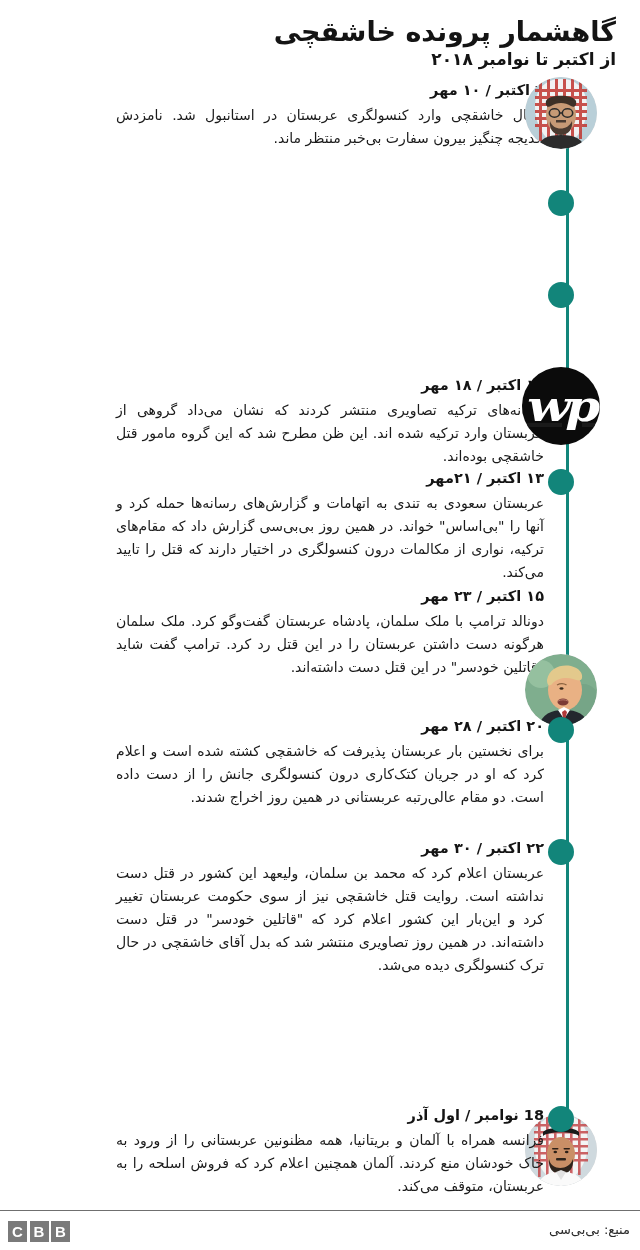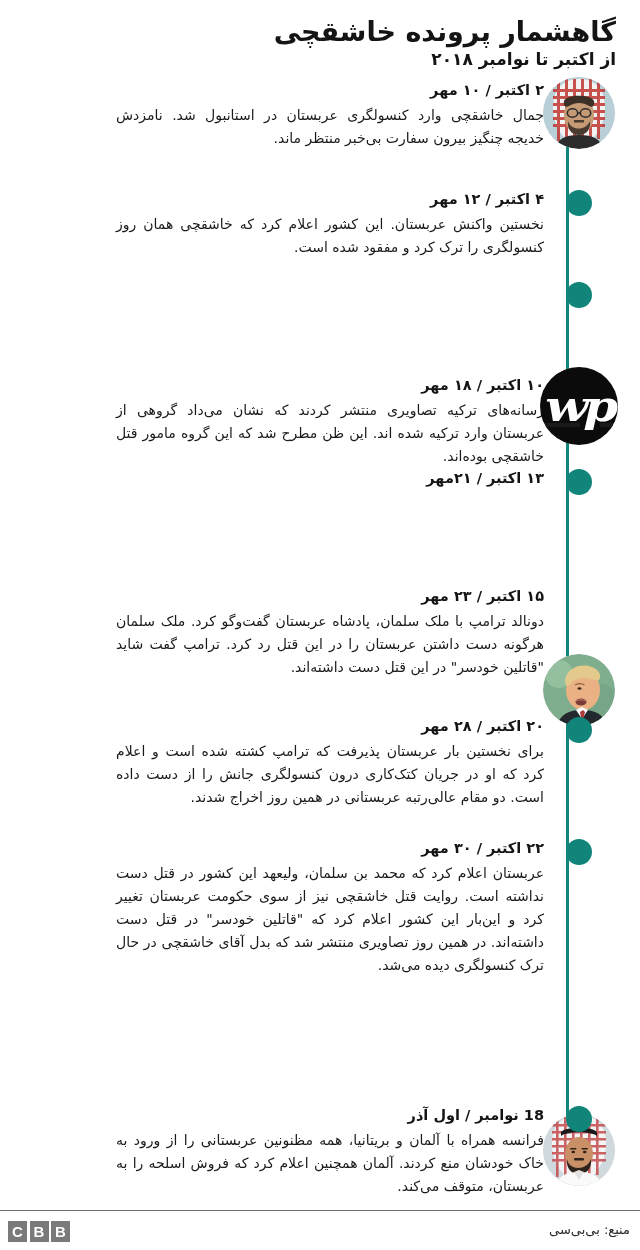--- a/index.html
+++ b/index.html
@@ -75,21 +75,21 @@
     color: #1a1a1a;
     margin: 0;
     line-height: 1.65;
     text-align: justify;
     text-justify: inter-word;
   }
 
   
   .marker {
     position: absolute;
-    right: 61px;
+    right: 79px;
     transform: translateX(50%);
     border-radius: 50%;
     overflow: hidden;
     text-decoration: underline;
   }
   .marker-dot {
     width: 26px;
     height: 26px;
     background: #12857a;
   }
@@ -212,38 +212,35 @@
         </g>
 
         <path d="M25 44c3 10 18 10 22 0 1 7-3 14-11 14s-12-7-11-14z" fill="#4a3b31"></path>
         <path d="M31 43h10v2.4H31z" fill="#4a3b31"></path>
 
         <path d="M12 72c2-10 10-14 24-14s22 4 24 14z" fill="#2c2c2c"></path>
       </g>
     </svg>
   </div>
 
-  <div class="entry" style="top:113px;">
-    <p class="entry-date">۴ اکتبر / ۱۲ مهر</p>
-    <p class="entry-body">نخستین واکنش عربستان. این کشور اعلام کرد که خاشقچی همان روز کنسولگری را ترک کرد و مفقود شده است.</p>
-  </div>
   <div class="marker marker-dot" style="top:113px;"></div>
 
   <div class="marker marker-dot" style="top:205px;"></div>
 
   <div class="entry" style="top:299px;">
     <p class="entry-date">۱۰ اکتبر / ۱۸ مهر</p>
     <p class="entry-body">رسانه‌های ترکیه تصاویری منتشر کردند که نشان می‌داد گروهی از عربستان وارد ترکیه شده اند. این ظن مطرح شد که این گروه مامور قتل خاشقچی بوده‌اند.</p>
   </div>
   <div class="marker marker-logo" style="top:290px;">
     <span class="wp-glyph">wp</span>
   </div>
 
   <div class="entry" style="top:392px;">
     <p class="entry-date">۱۳ اکتبر / ۲۱مهر</p>
+    <p class="entry-body">عربستان سعودی به تندی به اتهامات و گزارش‌های رسانه‌ها حمله کرد و آنها را "بی‌اساس" خواند. در همین روز بی‌بی‌سی گزارش داد که مقام‌های ترکیه، نواری از مکالمات درون کنسولگری در اختیار دارند که قتل را تایید می‌کند.</p>
   </div>
   <div class="marker marker-dot" style="top:392px;"></div>
 
   <div class="entry" style="top:510px;">
     <p class="entry-date">۱۵ اکتبر / ۲۳ مهر</p>
     <p class="entry-body">دونالد ترامپ با ملک سلمان، پادشاه عربستان گفت‌وگو کرد. ملک سلمان هرگونه دست داشتن عربستان را در این قتل رد کرد. ترامپ گفت شاید "قاتلین خودسر" در این قتل دست داشته‌اند.</p>
   </div>
   <div class="marker marker-photo" style="top:505px;">
     <svg viewBox="0 0 72 72">
       <defs>
@@ -268,21 +265,21 @@
 
         <path d="M14 72c3-12 12-16 25-16s22 4 25 16z" fill="#23272e"></path>
         <path d="M33 56l6 9 6-9-6-3z" fill="#ffffff"></path>
         <path d="M37 58l2 12 3-12-2-2z" fill="#b03a3a"></path>
       </g>
     </svg>
   </div>
 
   <div class="entry" style="top:640px;">
     <p class="entry-date">۲۰ اکتبر / ۲۸ مهر</p>
-    <p class="entry-body">برای نخستین بار عربستان پذیرفت که ترامپ کشته شده است و اعلام کرد که او در جریان کتک‌کاری درون کنسولگری جانش را از دست داده است. دو مقام عالی‌رتبه عربستانی در همین روز اخراج شدند.</p>
+    <p class="entry-body">برای نخستین بار عربستان پذیرفت که خاشقچی کشته شده است و اعلام کرد که او در جریان کتک‌کاری درون کنسولگری جانش را از دست داده است. دو مقام عالی‌رتبه عربستانی در همین روز اخراج شدند.</p>
   </div>
   <div class="marker marker-dot" style="top:640px;"></div>
 
   <div class="entry" style="top:762px;">
     <p class="entry-date">۲۲ اکتبر / ۳۰ مهر</p>
     <p class="entry-body">عربستان اعلام کرد که محمد بن سلمان، ولیعهد این کشور در قتل دست نداشته است. روایت قتل خاشقچی نیز از سوی حکومت عربستان تغییر کرد و این‌بار این کشور اعلام کرد که "قاتلین خودسر" در قتل دست داشته‌اند. در همین روز تصاویری منتشر شد که بدل آقای خاشقچی در حال ترک کنسولگری دیده می‌شد.</p>
   </div>
   <div class="marker marker-dot" style="top:762px;"></div>
 
   <div class="entry" style="top:900px;">

